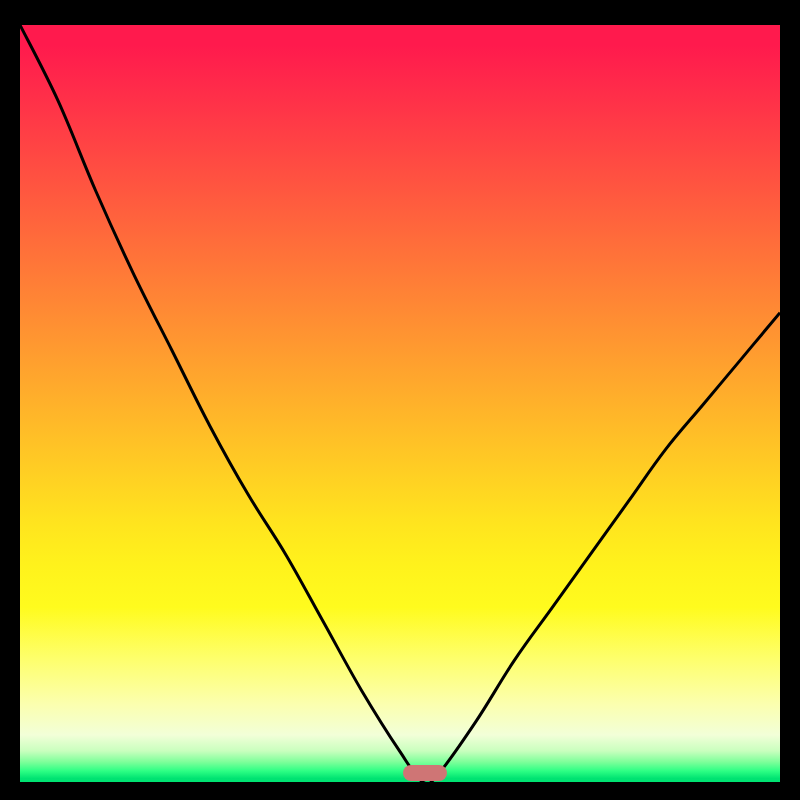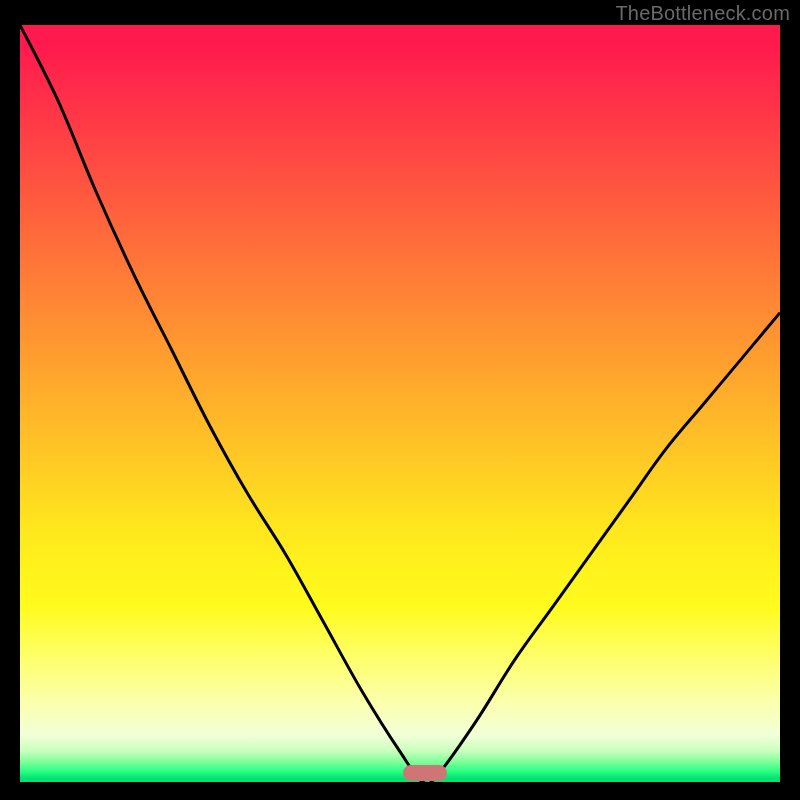--- a/index.html
+++ b/index.html
@@ -57,21 +57,20 @@
     border-radius: 8px;
     background: #cf7575;
     transform: translate(-50%, -50%);
     z-index: 15;
   }
 </style>
 </head>
 <body>
 <div class="wrap">
 
-  <div class="attribution">TheBottleneck.com</div>
 
   <div class="plot-area">
     <div class="bg-stack" id="bg-stack">
         <div class="bg-layer" style="top: 0px; height: 757px; background: linear-gradient(rgb(255, 26, 77) 0%, rgb(255, 26, 77) 2.64%, rgb(255, 42, 74) 7.93%, rgb(255, 59, 70) 13.21%, rgb(255, 76, 66) 18.49%, rgb(255, 93, 62) 23.78%, rgb(255, 110, 58) 29.06%, rgb(255, 127, 54) 34.35%, rgb(255, 144, 50) 39.63%, rgb(255, 161, 46) 44.91%, rgb(255, 178, 42) 50.2%, rgb(255, 195, 38) 55.48%, rgb(255, 212, 34) 60.77%, rgb(255, 229, 30) 66.05%, rgb(255, 242, 28) 71.33%, rgb(255, 251, 30) 76.95%, rgb(254, 255, 106) 83.55%, rgb(251, 255, 176) 89.83%, rgb(242, 255, 216) 93.79%, rgb(201, 255, 190) 95.9%, rgb(125, 255, 154) 97.36%, rgb(45, 255, 132) 98.55%, rgb(0, 227, 114) 99.54%, rgb(0, 227, 114) 100%);"></div>
       </div>
     <svg class="curve-svg" viewBox="0 0 760 757" preserveAspectRatio="none">
       <path id="curve-path" d="M 0.0 0.0 C 6.8 13.6, 24.3 45.7, 38.0 75.7 C 51.7 105.7, 62.3 135.2, 76.0 166.5 C 89.7 197.9, 100.3 221.2, 114.0 249.8 C 127.7 278.4, 138.3 298.3, 152.0 325.5 C 165.7 352.8, 176.3 375.3, 190.0 401.2 C 203.7 427.1, 214.3 446.2, 228.0 469.3 C 241.7 492.5, 252.3 506.7, 266.0 529.9 C 279.7 553.1, 290.3 573.5, 304.0 598.0 C 317.7 622.6, 328.3 643.0, 342.0 666.2 C 355.7 689.3, 369.1 710.4, 380.0 726.7 C 390.9 743.1, 396.0 752.9, 402.8 757.0 C 409.6 761.1, 408.4 760.3, 418.0 749.4 C 427.6 738.5, 442.3 716.9, 456.0 696.4 C 469.7 676.0, 480.3 656.3, 494.0 635.9 C 507.7 615.4, 518.3 602.0, 532.0 582.9 C 545.7 563.8, 556.3 549.0, 570.0 529.9 C 583.7 510.8, 594.3 496.0, 608.0 476.9 C 621.7 457.8, 632.3 441.6, 646.0 423.9 C 659.7 406.2, 670.3 394.9, 684.0 378.5 C 697.7 362.1, 708.3 349.4, 722.0 333.1 C 735.7 316.7, 753.2 295.8, 760.0 287.7" fill="none" stroke="#000000" stroke-width="3"></path>
     </svg>
     <div class="marker" id="marker" style="left: 405px; top: 748px; background: rgb(207, 117, 117);"></div>
   </div>

